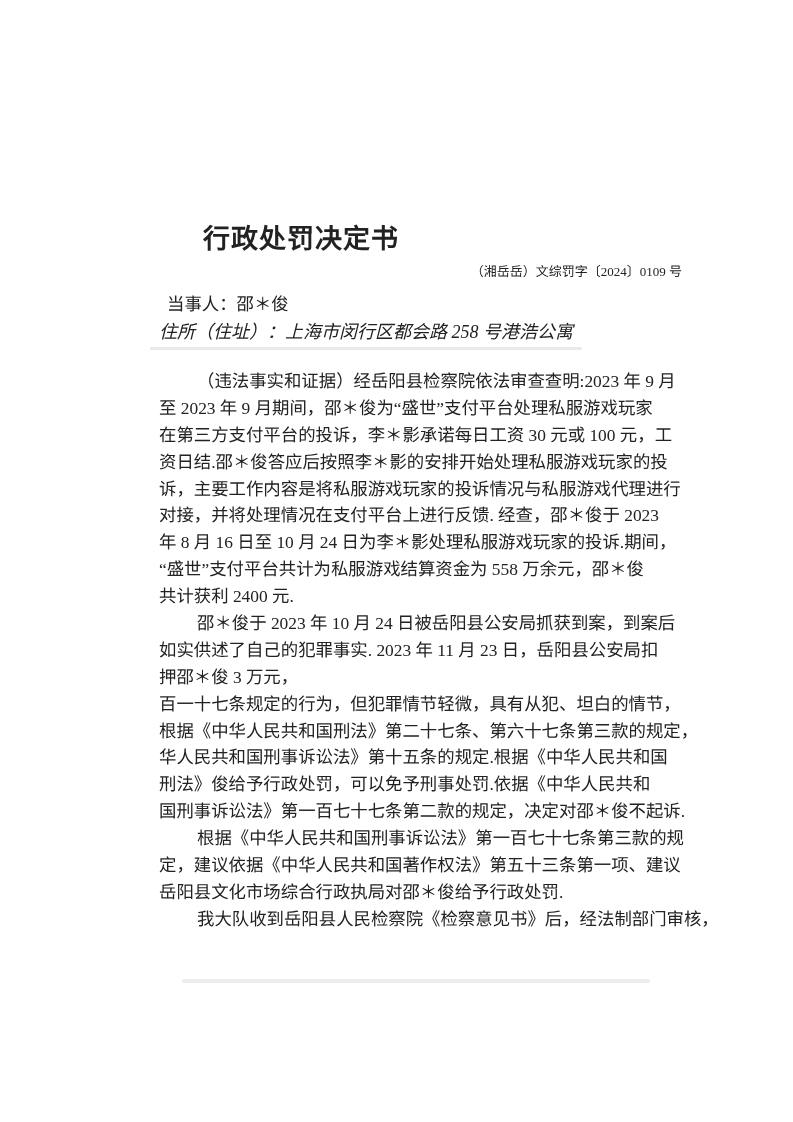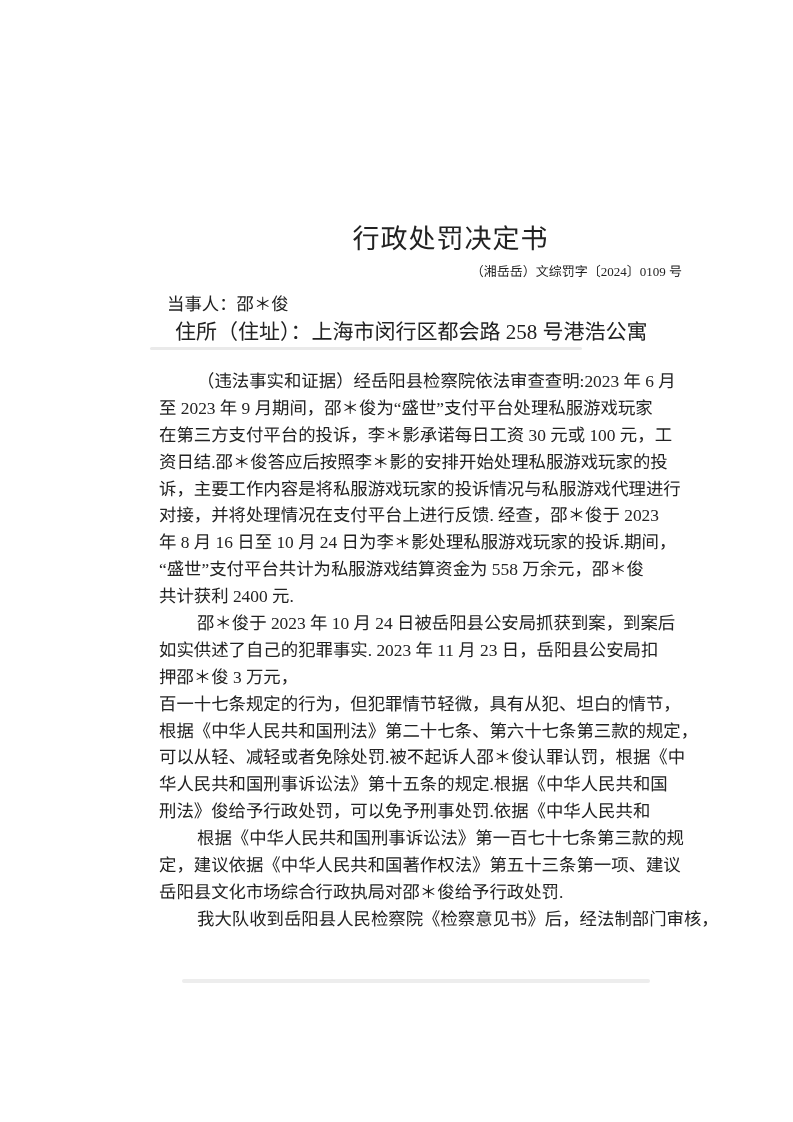--- a/index.html
+++ b/index.html
@@ -8,40 +8,39 @@
     width:793px;height:1122px;
     background:#ffffff;
     overflow:hidden;
     font-family:"Liberation Serif","DejaVu Serif",serif;
     color:#222222;
   }
   .content{
     position:absolute;left:159px;top:0;width:523px;height:1122px;
   }
   .title{
-    position:absolute;top:224px;left:8px;width:523px;
+    position:absolute;top:224px;left:0;width:523px;
     padding-left:44px;box-sizing:border-box;
-    text-align:center;
     font-size:27px;line-height:30px;
-    font-weight:400;
+    font-weight:700;
     letter-spacing:1px;
     white-space:nowrap;
   }
   .docno{
     position:absolute;top:263px;right:0;
     font-size:13px;line-height:18px;
     white-space:nowrap;
   }
   .party{
     position:absolute;top:293px;left:8px;
     font-size:17.4px;line-height:22px;white-space:nowrap;
   }
   .addr{
-    position:absolute;top:321px;left:16px;
-    font-size:21px;line-height:22px;white-space:nowrap;
+    position:absolute;top:321px;left:0;
+    font-size:18px;line-height:22px;white-space:nowrap;font-style:italic;
   }
   .docbody{
     position:absolute;top:368px;left:0;width:523px;
     font-size:17.4px;
   }
   .line{
     line-height:26.9px;height:26.9px;
     white-space:nowrap;
   }
   .line.first{ text-indent:38px; }
@@ -55,41 +54,41 @@
 <body>
 
 <div class="page">
   <div class="content">
     <div class="title">行政处罚决定书</div>
     <div class="docno">（湘岳岳）文综罚字〔2024〕0109 号</div>
     <div class="party">当事人：邵＊俊</div>
     <div class="addr">住所（住址）：上海市闵行区都会路 258 号港浩公寓</div>
     <div class="docbody">
         <div>
-          <div class="line first">（违法事实和证据）经岳阳县检察院依法审查查明:2023 年 6 月</div>
+          <div class="line first">（违法事实和证据）经岳阳县检察院依法审查查明:2023 年 9 月</div>
           <div class="line">至 2023 年 9 月期间，邵＊俊为“盛世”支付平台处理私服游戏玩家</div>
           <div class="line">在第三方支付平台的投诉，李＊影承诺每日工资 30 元或 100 元，工</div>
           <div class="line">资日结.邵＊俊答应后按照李＊影的安排开始处理私服游戏玩家的投</div>
           <div class="line">诉，主要工作内容是将私服游戏玩家的投诉情况与私服游戏代理进行</div>
           <div class="line">对接，并将处理情况在支付平台上进行反馈. 经查，邵＊俊于 2023</div>
           <div class="line">年 8 月 16 日至 10 月 24 日为李＊影处理私服游戏玩家的投诉.期间，</div>
           <div class="line">“盛世”支付平台共计为私服游戏结算资金为 558 万余元，邵＊俊</div>
           <div class="line">共计获利 2400 元.</div>
         </div>
         <div>
           <div class="line first">邵＊俊于 2023 年 10 月 24 日被岳阳县公安局抓获到案，到案后</div>
           <div class="line">如实供述了自己的犯罪事实. 2023 年 11 月 23 日，岳阳县公安局扣</div>
           <div class="line">押邵＊俊 3 万元，</div>
         </div>
         <div>
           <div class="line">百一十七条规定的行为，但犯罪情节轻微，具有从犯、坦白的情节，</div>
           <div class="line">根据《中华人民共和国刑法》第二十七条、第六十七条第三款的规定，</div>
-          <div class="line">可以从轻、减轻或者免除处罚.被不起诉人邵＊俊认罪认罚，根据《中</div>
           <div class="line">华人民共和国刑事诉讼法》第十五条的规定.根据《中华人民共和国</div>
           <div class="line">刑法》俊给予行政处罚，可以免予刑事处罚.依据《中华人民共和</div>
+          <div class="line">国刑事诉讼法》第一百七十七条第二款的规定，决定对邵＊俊不起诉.</div>
         </div>
         <div>
           <div class="line first">根据《中华人民共和国刑事诉讼法》第一百七十七条第三款的规</div>
           <div class="line">定，建议依据《中华人民共和国著作权法》第五十三条第一项、建议</div>
           <div class="line">岳阳县文化市场综合行政执局对邵＊俊给予行政处罚.</div>
         </div>
         <div>
           <div class="line first">我大队收到岳阳县人民检察院《检察意见书》后，经法制部门审核，</div>
         </div>
       </div>

